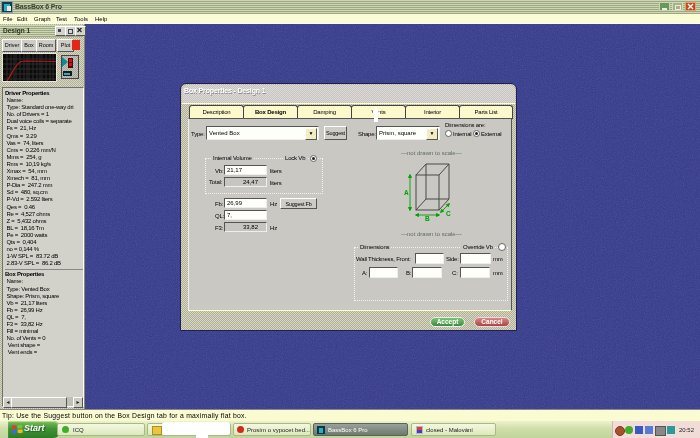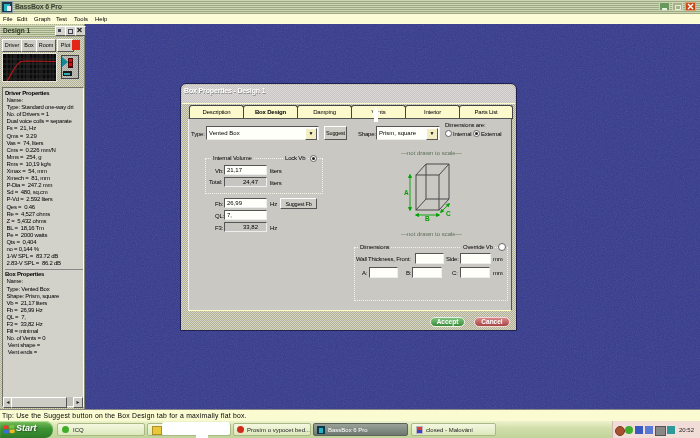--- a/index.html
+++ b/index.html
@@ -260,21 +260,21 @@
 
 <div class="abs" style="left:372px;top:106px;width:0;height:0;border-left:4px solid transparent;border-right:4px solid transparent;border-bottom:9px solid #fff"></div>
 <div class="abs" style="left:374px;top:114px;width:4px;height:8px;background:#fff"></div>
 
 <div class="abs" style="left:0;top:409px;width:700px;height:12px;background:#fbfbd2;border-top:1px solid #888;box-sizing:border-box">
   <div class="abs" style="left:2px;top:2px;font-size:6.8px;letter-spacing:0.25px;color:#000">Tip: Use the Suggest button on the Box Design tab for a maximally flat box.</div>
 </div>
 
 <div class="abs" style="left:0;top:421px;width:700px;height:17px;background:linear-gradient(180deg,#eef2cc,#d2e0ac 40%,#c0d49a)">
 
-  <div class="abs" style="left:0;top:0;width:53px;height:17px;border-radius:0 8px 8px 0;background:linear-gradient(180deg,#7cc05c,#3e9434 45%,#2e7c28);box-shadow:inset 0 1px 1px #b8e0a0">
+  <div class="abs" style="left:8px;top:0;width:53px;height:17px;border-radius:0 8px 8px 0;background:linear-gradient(180deg,#7cc05c,#3e9434 45%,#2e7c28);box-shadow:inset 0 1px 1px #b8e0a0">
     <svg class="abs" width="13" height="13" style="left:3px;top:2px" viewBox="0 0 13 13">
       <g transform="rotate(-4 6 6)">
       <path d="M1,2.5 Q3,1.5 5.5,2.5 L5.5,5.7 L1,5.7 Z" fill="#e83a2a"></path>
       <path d="M6.5,2.5 Q9,1.5 11.5,2.5 L11.5,5.7 L6.5,5.7 Z" fill="#7ac043"></path>
       <path d="M1,6.7 L5.5,6.7 L5.5,9.9 Q3,10.9 1,9.9 Z" fill="#3a6ae8"></path>
       <path d="M6.5,6.7 L11.5,6.7 L11.5,9.9 Q9,10.9 6.5,9.9 Z" fill="#f0b822"></path>
       </g>
     </svg>
     <div class="abs" style="left:16px;top:2px;color:#fff;font-weight:bold;font-style:italic;font-size:9px;text-shadow:1px 1px 1px #2a5a20">Start</div>
   </div>

